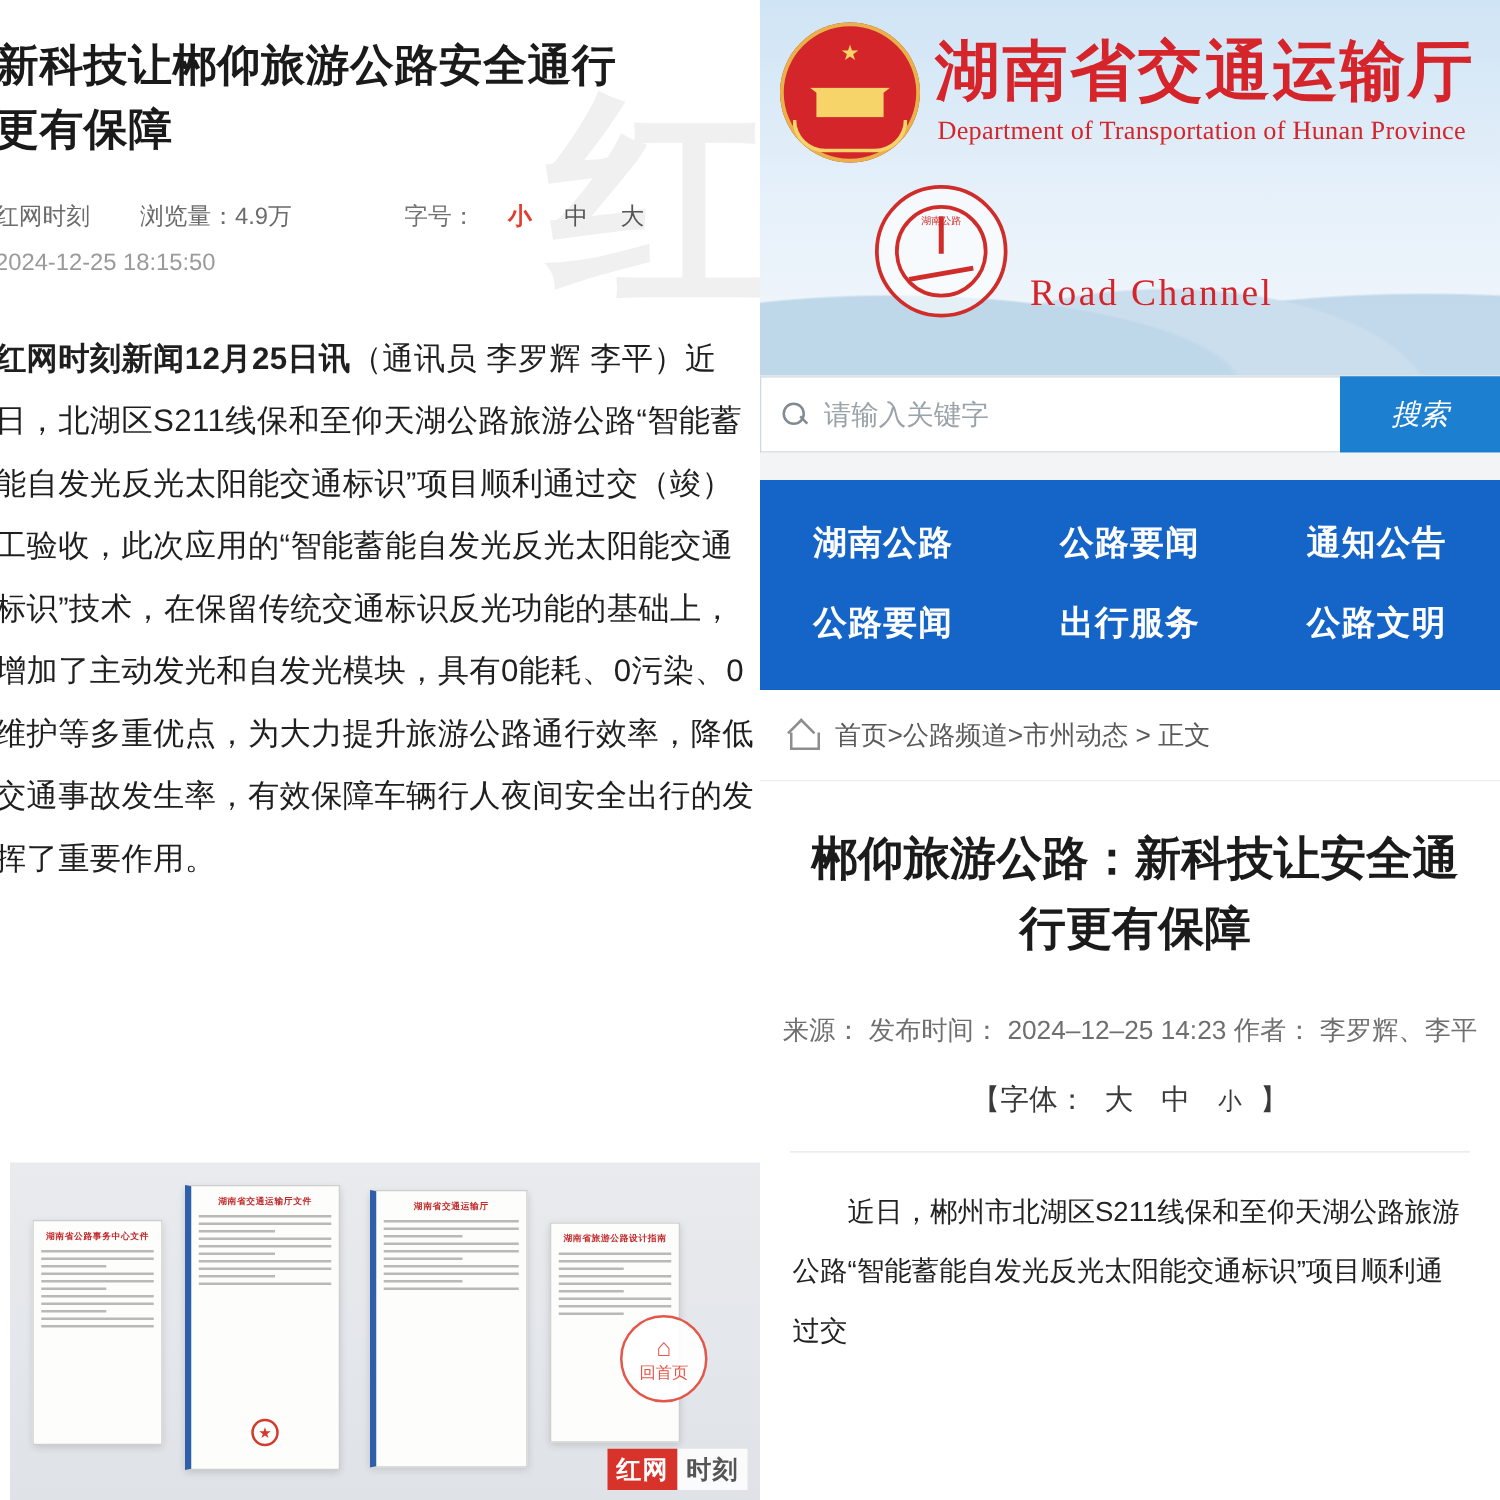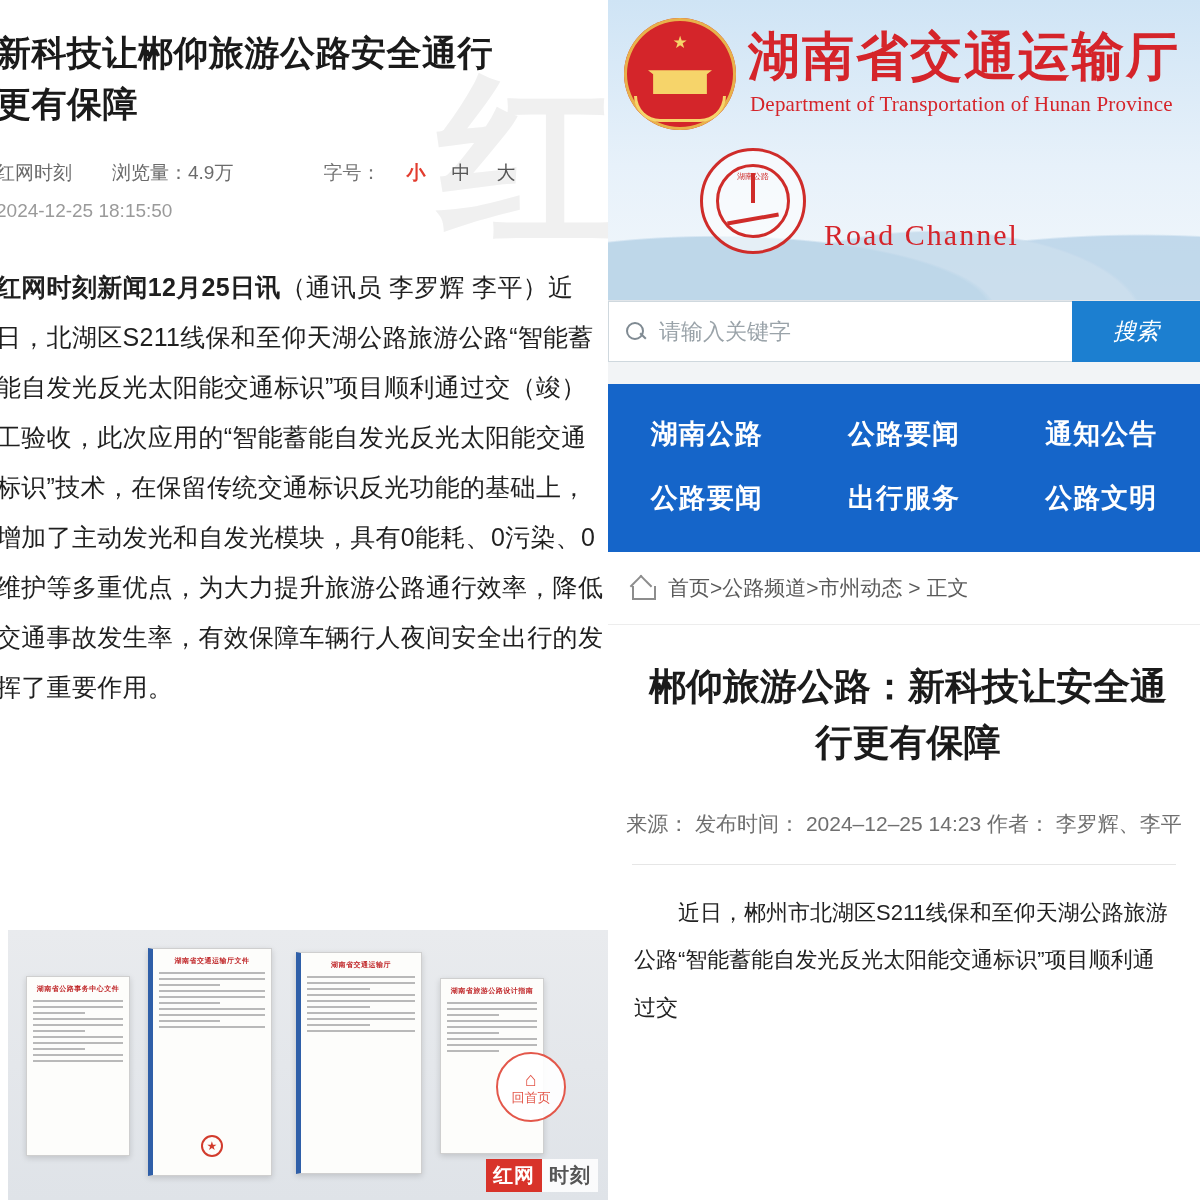--- a/index.html
+++ b/index.html
@@ -568,20 +568,27 @@
     </div>
 
     <div class="art-meta">
       <span class="label">来源：</span>
       <span class="label">发布时间：</span>
       <span>2024–12–25 14:23</span>
       <span class="label">作者：</span>
       <span>李罗辉、李平</span>
     </div>
 
+    <div class="font-ctl">
+      <span>【字体：</span>
+      <span class="opt">大</span>
+      <span class="opt">中</span>
+      <span class="opt small">小</span>
+      <span>】</span>
+    </div>
 
     <div class="divider"></div>
 
     <div class="art-body">
       <p>近日，郴州市北湖区S211线保和至仰天湖公路旅游公路“智能蓄能自发光反光太阳能交通标识”项目顺利通过交</p>
     </div>
   </div>
 </div>
 
 </body></html>

